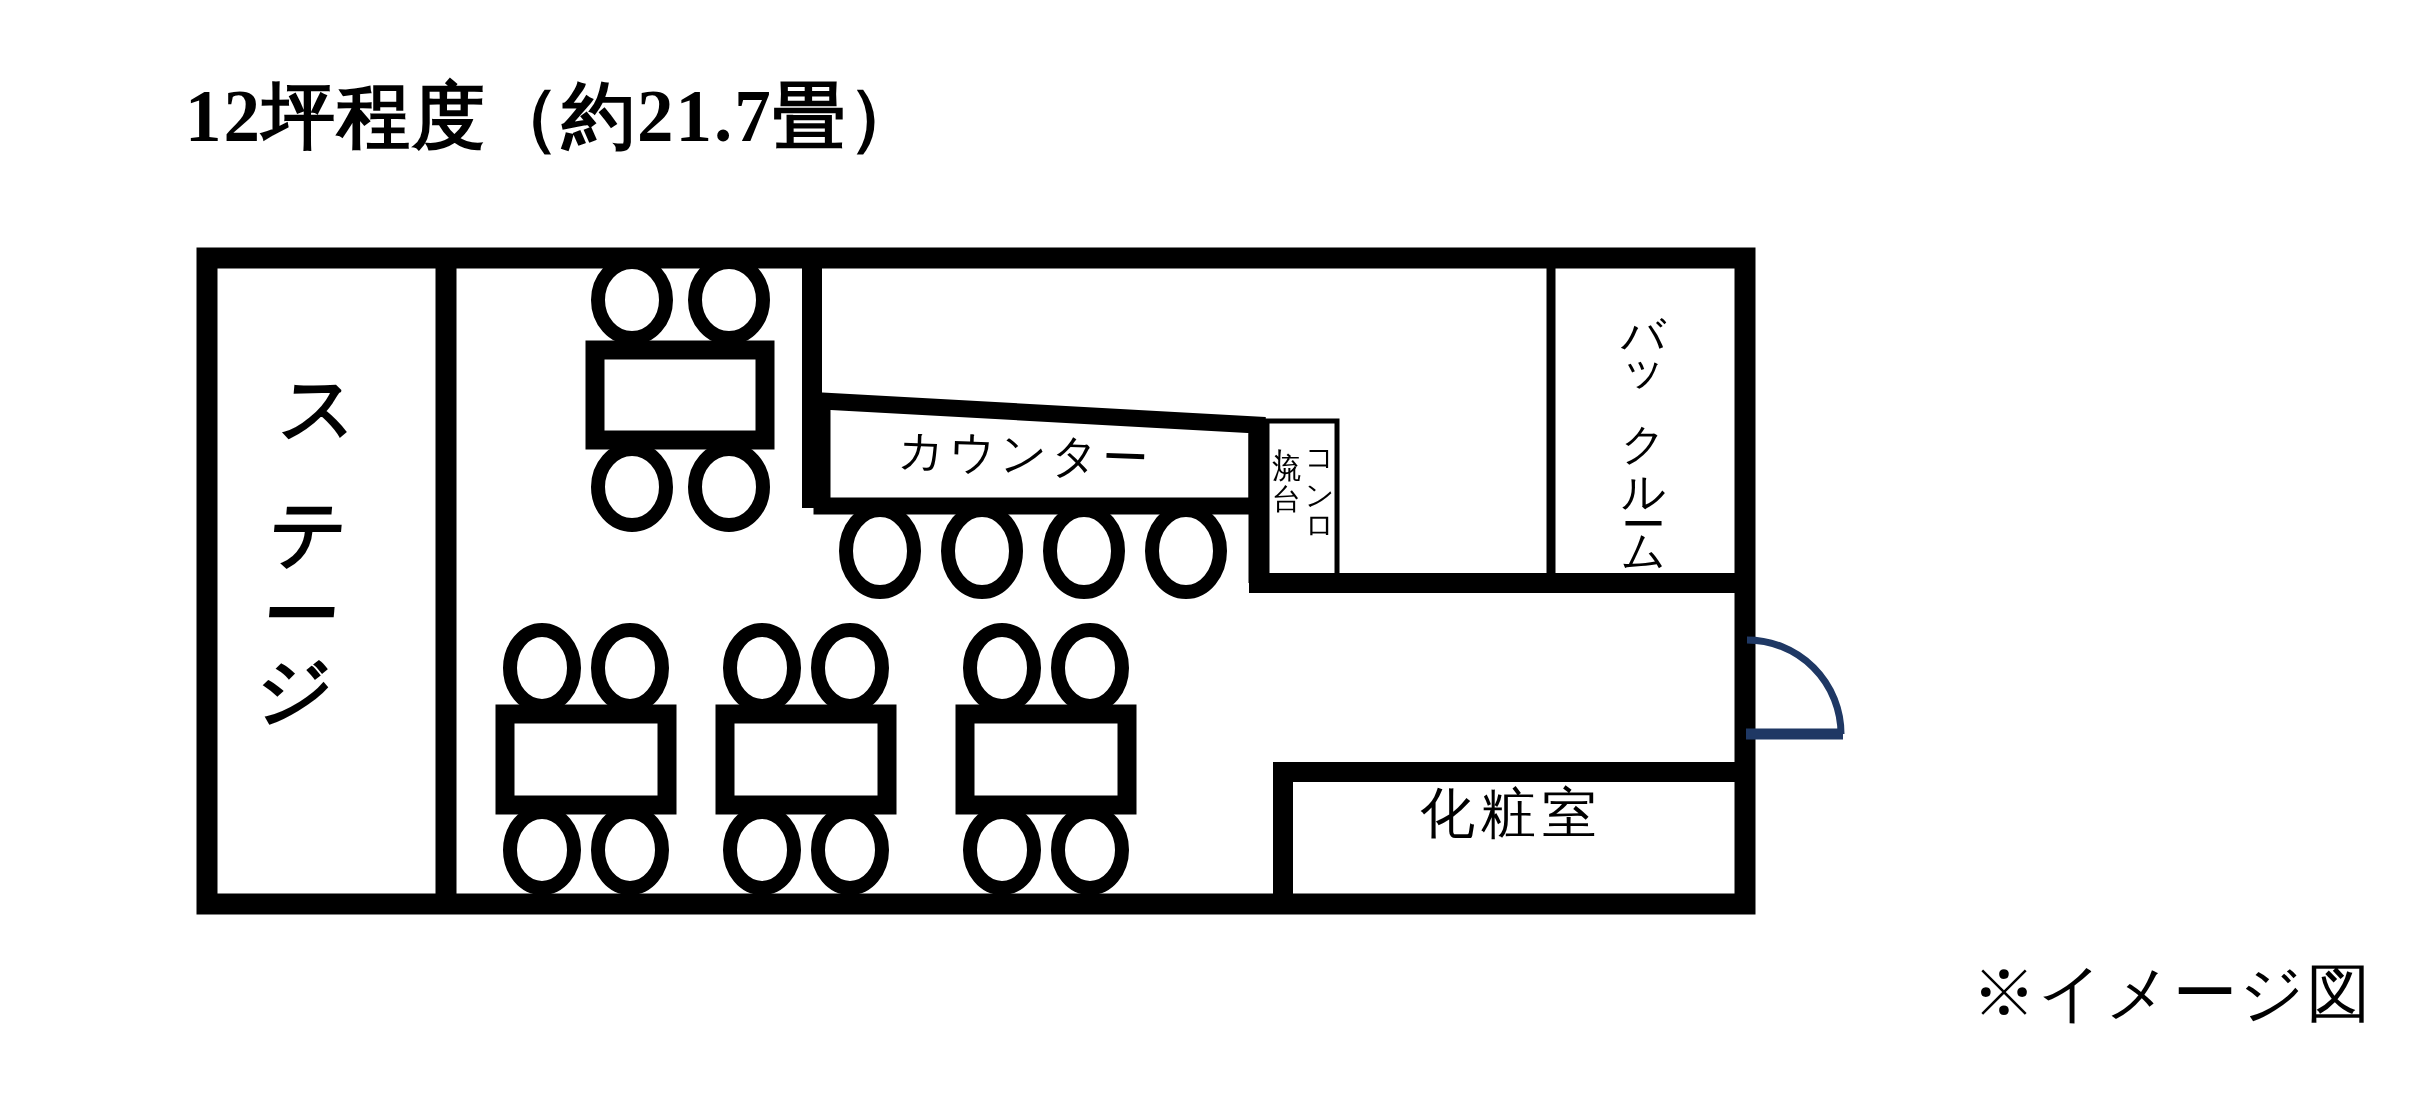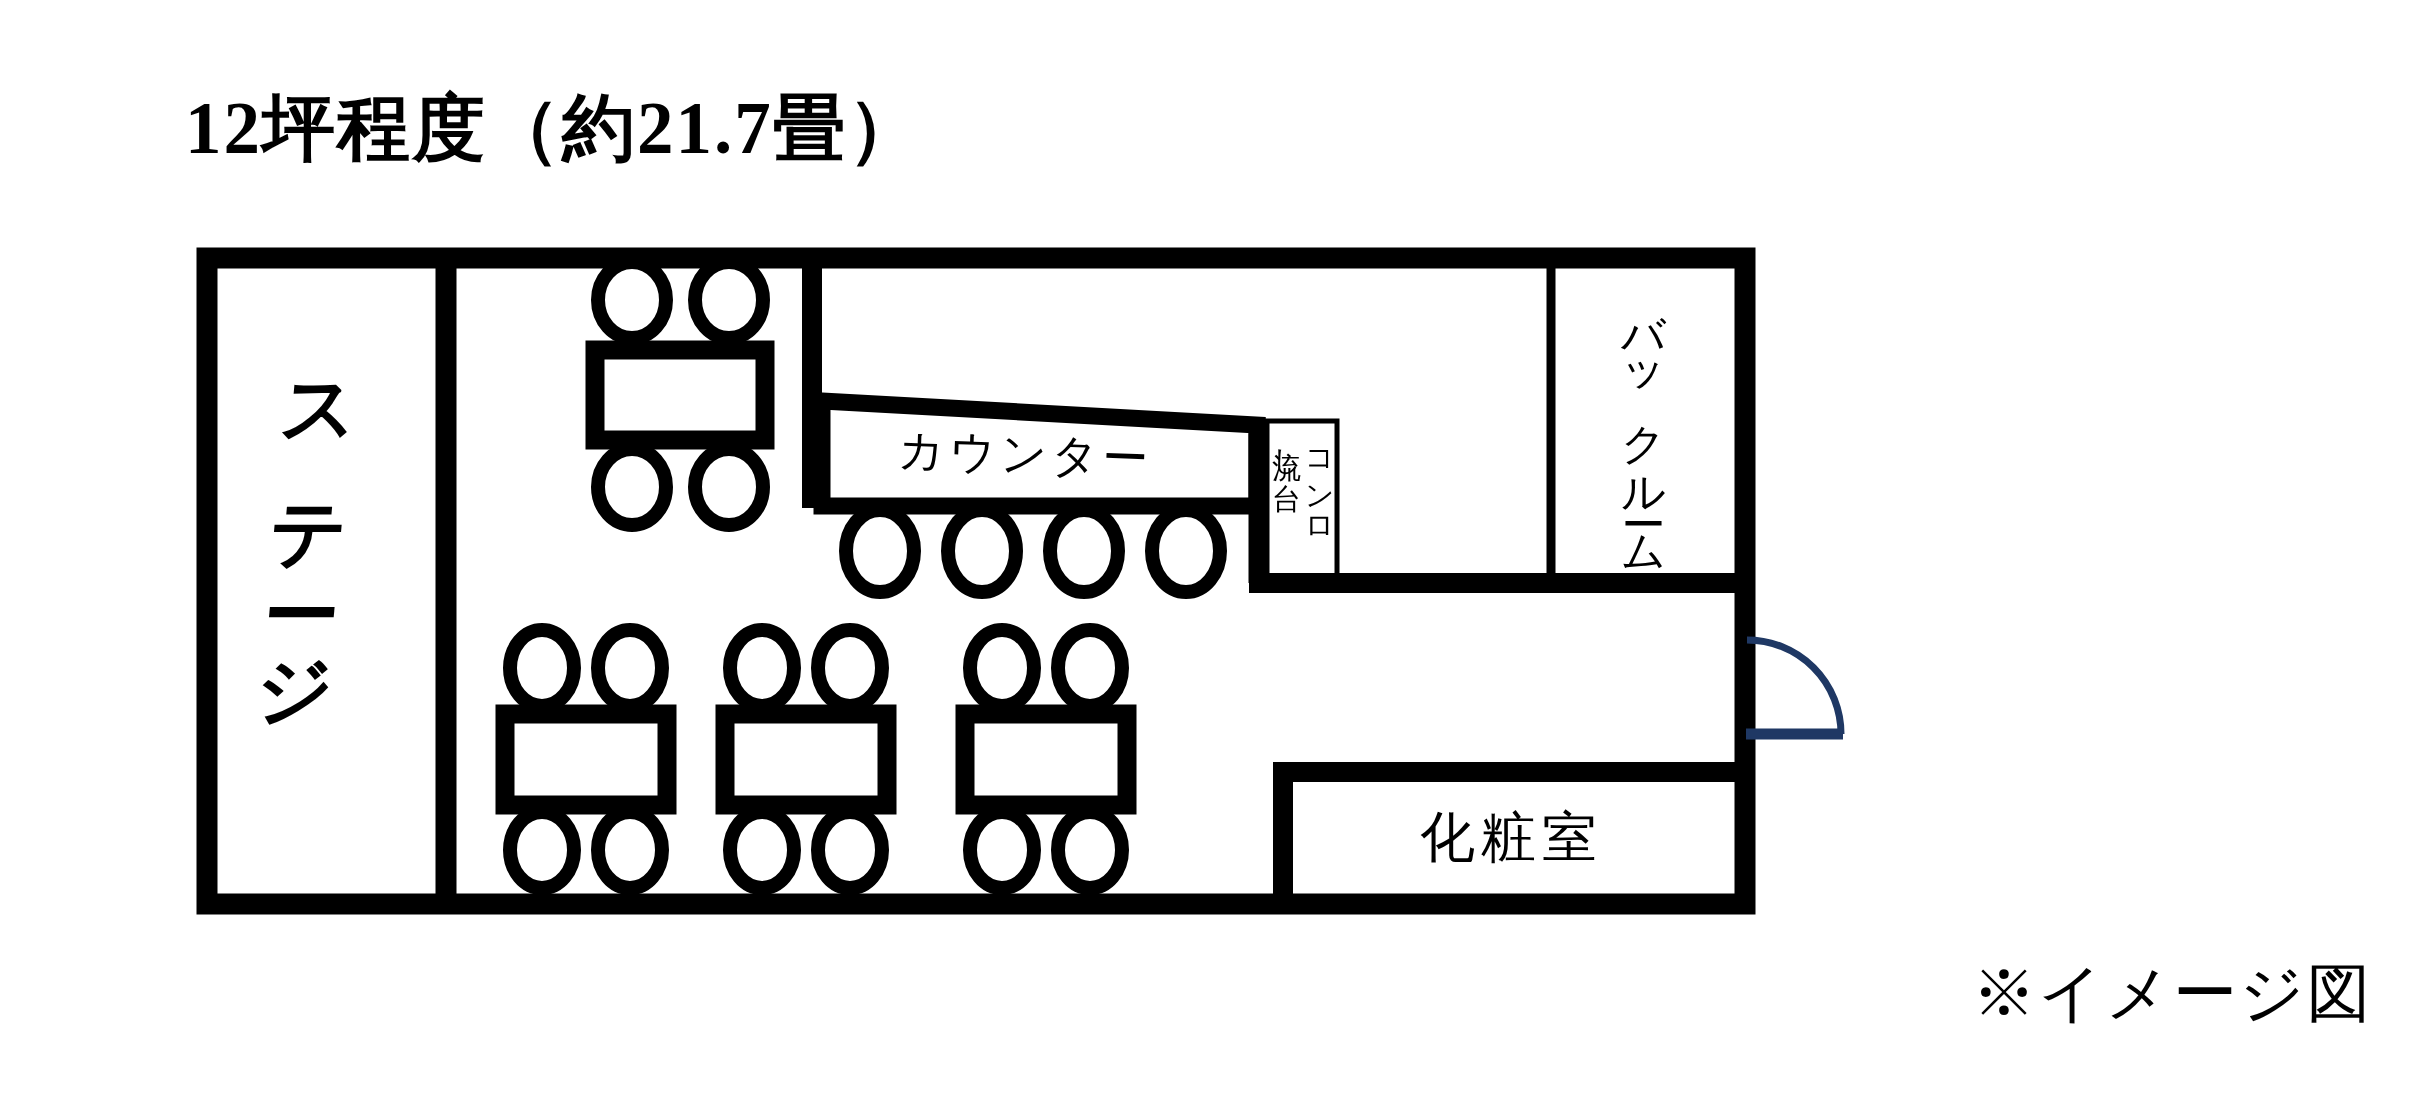--- a/index.html
+++ b/index.html
@@ -5,28 +5,28 @@
   html,body { margin:0; padding:0; background:#ffffff; }
   .canvas {
     position:relative; width:2426px; height:1106px;
     background:#ffffff; overflow:hidden;
     font-family:"Liberation Serif","DejaVu Serif",serif;
     color:#000;
   }
   .floor-svg { position:absolute; left:0; top:0; }
   .label { position:absolute; line-height:1; white-space:nowrap; }
   .vtext { writing-mode:vertical-rl; text-orientation:mixed; }
-  .title { left:185px; top:92px; font-size:73px; font-weight:600; letter-spacing:2px; }
+  .title { left:185px; top:80px; font-size:73px; font-weight:600; letter-spacing:2px; }
   .stage { left:272px; top:336px; font-size:76px; font-weight:600;
            letter-spacing:0.42em; transform:skewX(-5deg); }
   .counter-label { left:898px; top:432px; font-size:46px; transform:rotate(2deg); letter-spacing:4px; }
   .konro-right { left:1305px; top:432px; font-size:29px; }
   .konro-left  { left:1272px; top:428px; font-size:29px; }
   .backroom-label { left:1621px; top:286px; font-size:44px; letter-spacing:0.08em; }
-  .restroom-label { left:1420px; top:810px; font-size:55px; letter-spacing:6px; }
+  .restroom-label { left:1420px; top:786px; font-size:55px; letter-spacing:6px; }
   .note { left:1972px; top:962px; font-size:64px; font-weight:400; letter-spacing:2px; }
 </style>
 </head>
 <body>
 
 <div class="canvas">
 
   <svg class="floor-svg" width="2426" height="1106" viewBox="0 0 2426 1106">
 
     <rect x="207" y="258" width="1538" height="646" fill="none" stroke="#000000" stroke-width="21"></rect>

